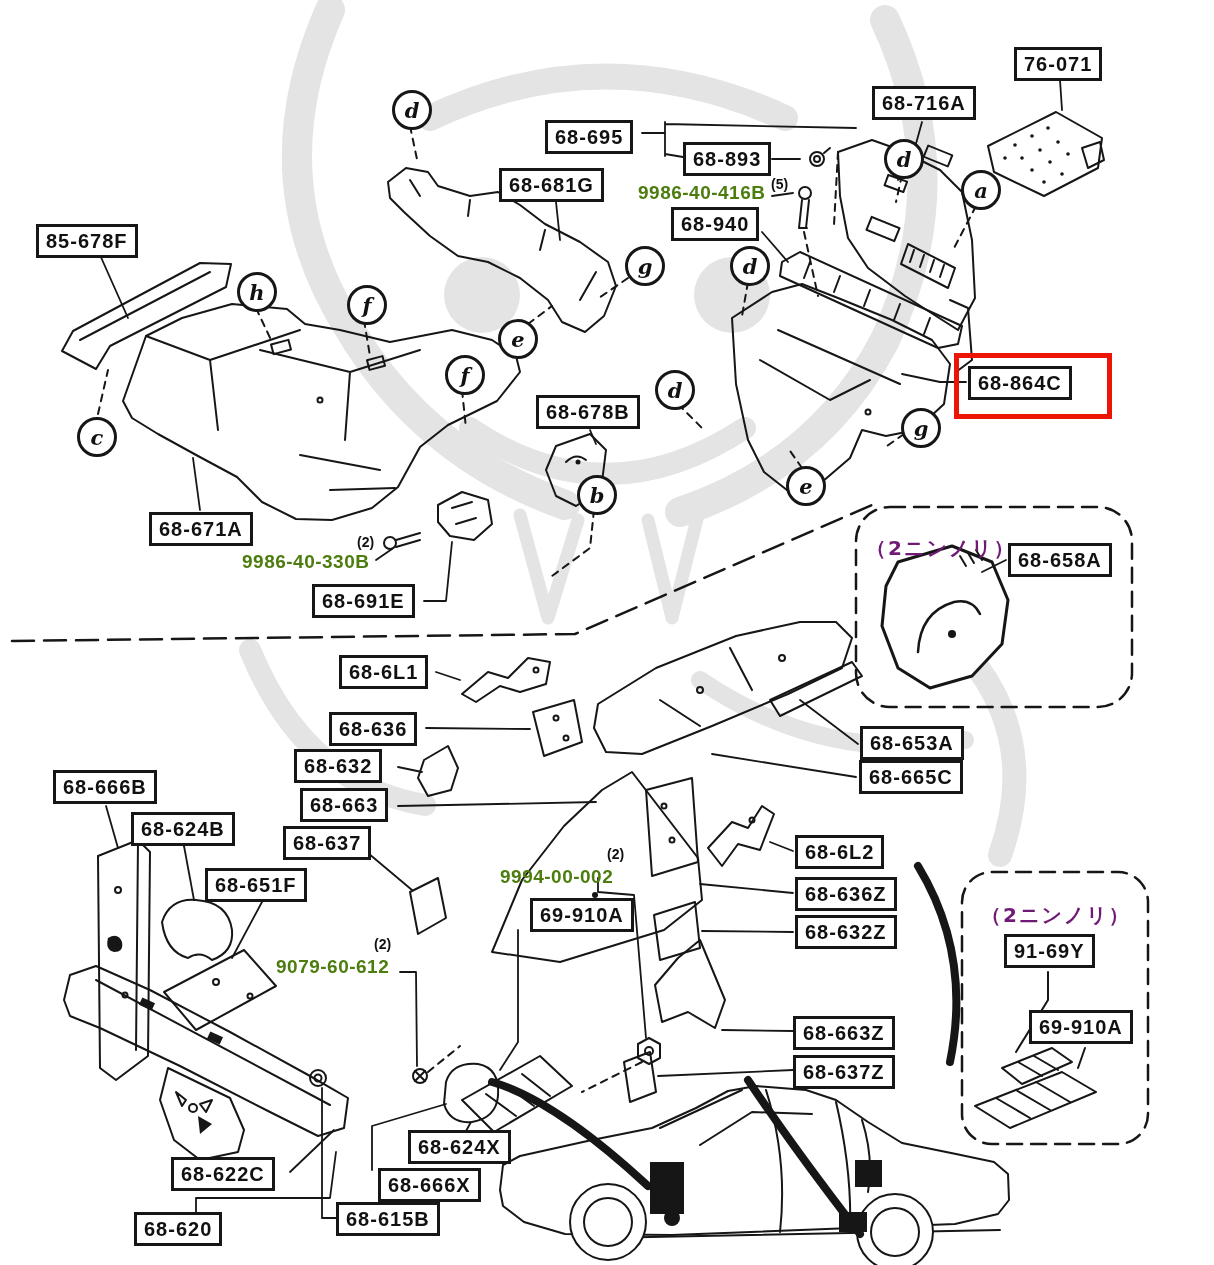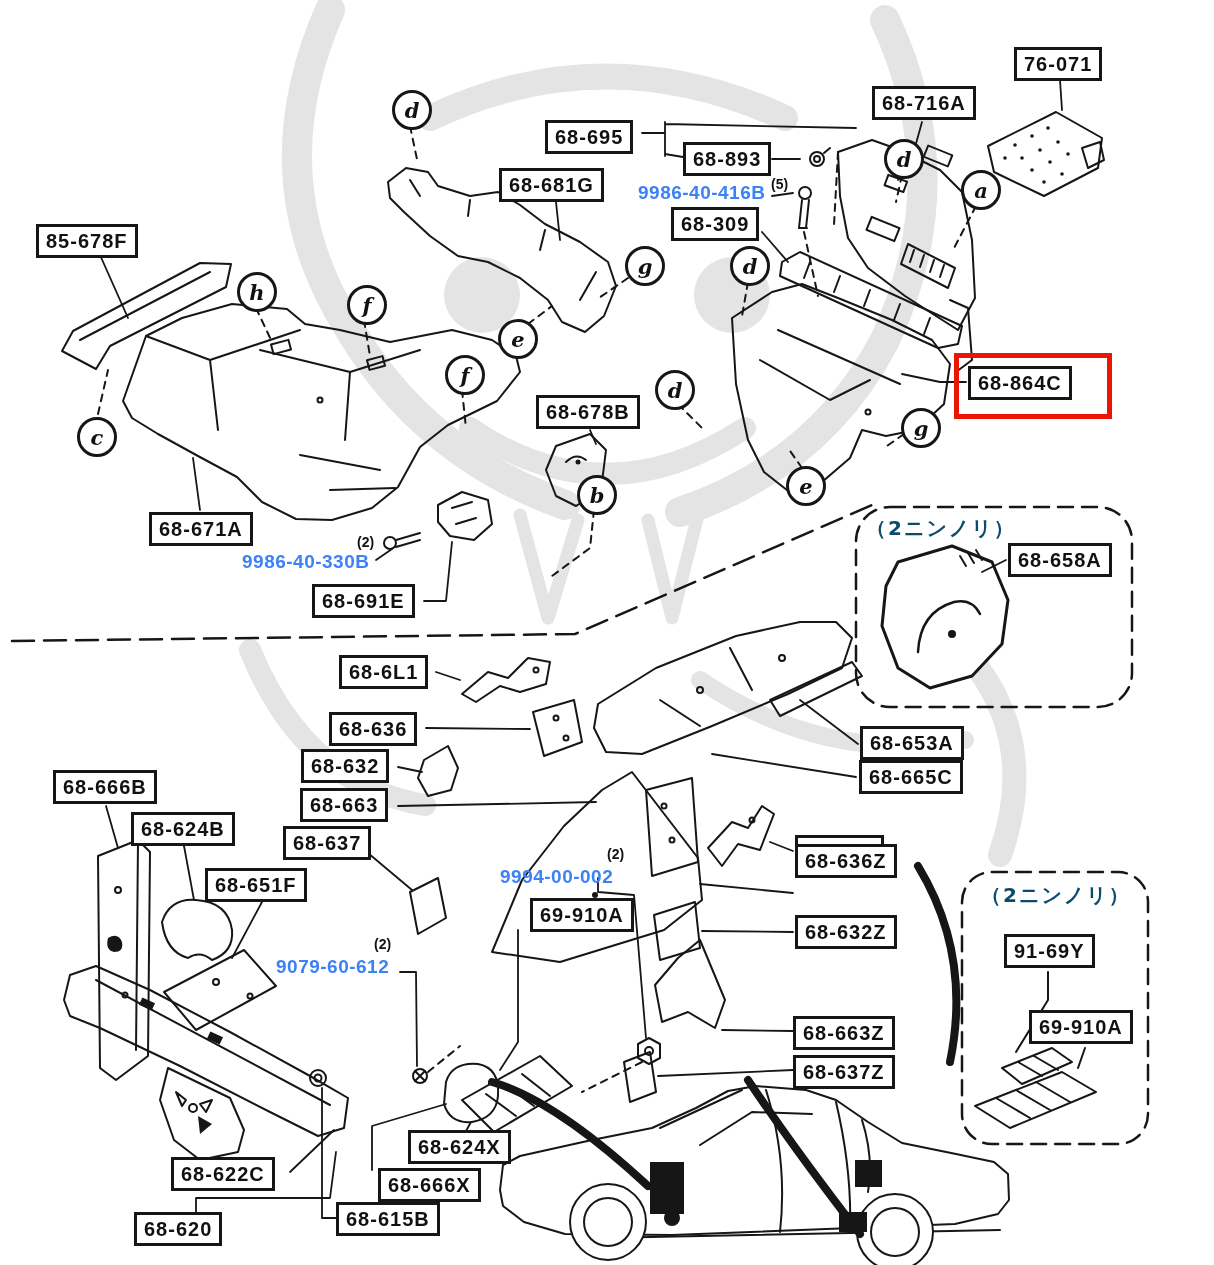--- a/index.html
+++ b/index.html
@@ -2,23 +2,23 @@
 <html><head>
 <meta charset="utf-8">
 <style>
   html,body{margin:0;padding:0;background:#fff;}
   .stage{position:relative;width:1214px;height:1265px;background:#ffffff;overflow:hidden;
          font-family:"Liberation Sans",sans-serif;color:#141414;}
   .art{position:absolute;left:0;top:0;width:1214px;height:1265px;}
   .plabel{position:absolute;border:3px solid #161616;background:#fff;white-space:nowrap;
           font:bold 20px/1.1 "Liberation Sans",sans-serif;letter-spacing:1px;padding:3px 7px;color:#111;z-index:4;}
   .pnum{position:absolute;font:bold 19px "Liberation Sans",sans-serif;letter-spacing:0.5px;
-        white-space:nowrap;z-index:4;color:#3b82f6;}
+        white-space:nowrap;z-index:4;color:#4d7c0f;}
   .pcount{position:absolute;font:bold 14px "Liberation Sans",sans-serif;z-index:4;color:#111;}
-  .jpnote{position:absolute;font:bold 20px "DejaVu Sans",sans-serif;letter-spacing:2px;z-index:4;color:#0c4a6e;}
+  .jpnote{position:absolute;font:bold 20px "DejaVu Sans",sans-serif;letter-spacing:2px;z-index:4;color:#701a75;margin-top:20px;}
   .callout{position:absolute;width:34px;height:34px;border:3px solid #161616;border-radius:50%;
            background:#fff;display:flex;align-items:center;justify-content:center;
            font:bold italic 21px "DejaVu Serif",serif;z-index:4;color:#111;}
   .red-frame{position:absolute;border:5px solid #ec1505;z-index:3;}
 </style>
 </head>
 <body>
 
 <div class="stage">
 
@@ -336,41 +336,41 @@
     <path d="M 642 1062 L 582 1092"></path>
   </g>
 </svg>
 
 <div class="plabel" style="left:36px;top:224px">85-678F</div>
 <div class="plabel" style="left:545px;top:120px">68-695</div>
 <div class="plabel" style="left:683px;top:142px">68-893</div>
 <div class="plabel" style="left:872px;top:86px">68-716A</div>
 <div class="plabel" style="left:1014px;top:47px">76-071</div>
 <div class="plabel" style="left:499px;top:168px">68-681G</div>
-<div class="plabel" style="left:671px;top:207px">68-309</div>
+<div class="plabel" style="left:671px;top:207px">68-940</div>
 <div class="plabel" style="left:536px;top:395px">68-678B</div>
 <div class="plabel" style="left:149px;top:512px">68-671A</div>
 <div class="plabel" style="left:312px;top:584px">68-691E</div>
 
 <div class="red-frame" style="left:954px;top:353px;width:148px;height:56px"></div>
 <div class="plabel" style="left:968px;top:366px">68-864C</div>
 
 <div class="plabel" style="left:1008px;top:543px">68-658A</div>
 <div class="plabel" style="left:339px;top:655px">68-6L1</div>
 <div class="plabel" style="left:329px;top:712px">68-636</div>
-<div class="plabel" style="left:301px;top:749px">68-632</div>
+<div class="plabel" style="left:294px;top:749px">68-632</div>
 <div class="plabel" style="left:300px;top:788px">68-663</div>
 <div class="plabel" style="left:283px;top:826px">68-637</div>
 <div class="plabel" style="left:53px;top:770px">68-666B</div>
 <div class="plabel" style="left:131px;top:812px">68-624B</div>
 <div class="plabel" style="left:205px;top:868px">68-651F</div>
 <div class="plabel" style="left:860px;top:726px">68-653A</div>
 <div class="plabel" style="left:859px;top:760px">68-665C</div>
 <div class="plabel" style="left:795px;top:835px">68-6L2</div>
-<div class="plabel" style="left:795px;top:844px">68-636Z</div>
+<div class="plabel" style="left:795px;top:877px">68-636Z</div>
 <div class="plabel" style="left:795px;top:915px">68-632Z</div>
 <div class="plabel" style="left:530px;top:898px">69-910A</div>
 <div class="plabel" style="left:793px;top:1016px">68-663Z</div>
 <div class="plabel" style="left:793px;top:1055px">68-637Z</div>
 <div class="plabel" style="left:171px;top:1157px">68-622C</div>
 <div class="plabel" style="left:134px;top:1212px">68-620</div>
 <div class="plabel" style="left:408px;top:1130px">68-624X</div>
 <div class="plabel" style="left:378px;top:1168px">68-666X</div>
 <div class="plabel" style="left:336px;top:1202px">68-615B</div>
 <div class="plabel" style="left:1004px;top:934px">91-69Y</div>

